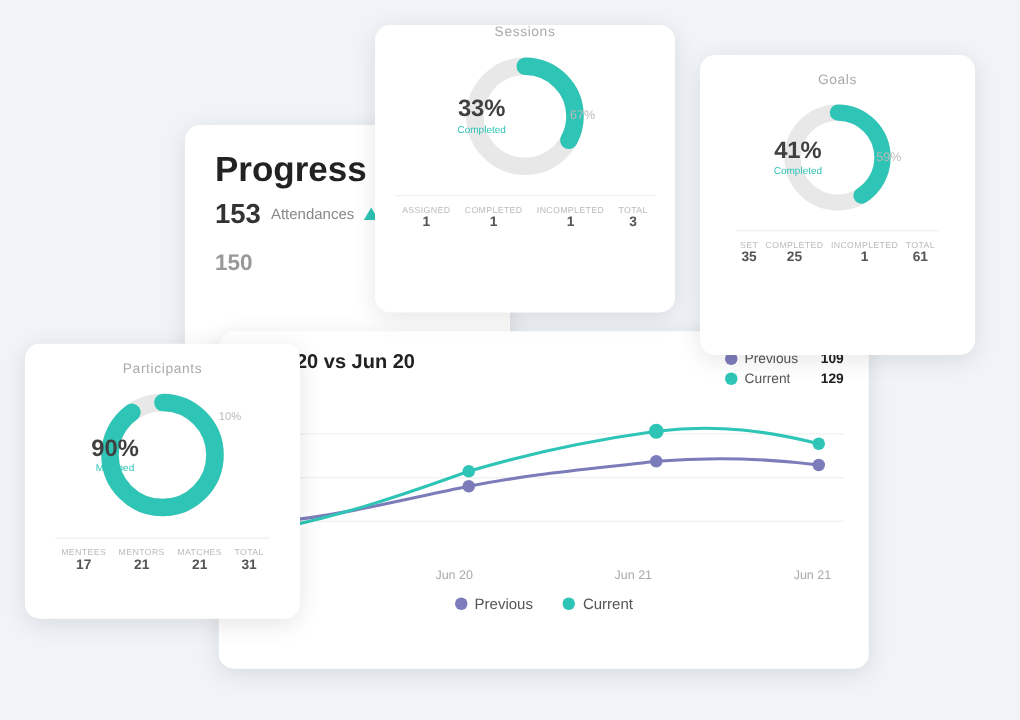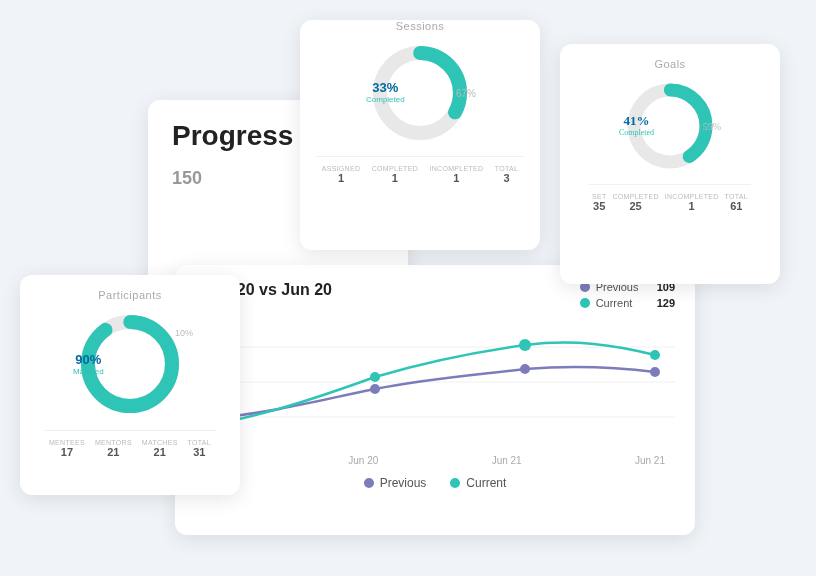--- a/index.html
+++ b/index.html
@@ -84,23 +84,23 @@
       display: flex;
       justify-content: center;
       align-items: center;
       margin: 0 auto;
     }
     .donut-label {
       position: absolute;
       text-align: center;
     }
     .donut-pct {
-      font-size: 13px;
+      font-size: 19px;
       font-weight: 700;
-      color: #0369a1;
+      color: #404040;
       line-height: 1.1;
     }
     .donut-sublabel {
       font-size: 8px;
       color: #2ec4b6;
     }
     .stats-row {
       display: flex;
       justify-content: space-around;
       margin-top: 8px;
@@ -233,20 +233,25 @@
       transform: translateY(-50%);
       font-size: 10px;
       color: #bbb;
     }
   </style>
 </head>
 <body>
 
 <div class="card card-progress">
   <h2>Progress</h2>
+  <div class="progress-attendance">
+    <span class="progress-number">153</span>
+    <span class="progress-label">Attendances</span>
+    <span class="arrow-up"></span>
+  </div>
   <div class="progress-sub">150</div>
 </div>
 
 <div class="card card-sessions">
   <div class="card-title">Sessions</div>
   <div class="donut-container" style="width:120px;height:110px;">
     <svg class="donut-svg" width="120" height="110">
 
       <circle cx="60" cy="55" r="40" fill="none" stroke="#e8e8e8" stroke-width="14"></circle>
 
@@ -273,21 +278,21 @@
     </div>
     <div class="stat-item">
       <div class="stat-label">TOTAL</div>
       <div class="stat-value">3</div>
     </div>
   </div>
 </div>
 
 <div class="card card-goals">
   <div class="card-title">Goals</div>
-  <div class="donut-container" style="width:110px;height:100px;font-family:Liberation Serif, serif;">
+  <div class="donut-container" style="width:110px;height:100px;">
     <svg class="donut-svg" width="110" height="100">
       <circle cx="55" cy="50" r="36" fill="none" stroke="#e8e8e8" stroke-width="13"></circle>
 
       <circle cx="55" cy="50" r="36" fill="none" stroke="#2ec4b6" stroke-width="13" stroke-dasharray="92.7 133.5" stroke-dashoffset="56.5" stroke-linecap="round"></circle>
     </svg>
     <div class="donut-label" style="left:4px; top:50%; transform:translateY(-50%);">
       <div class="donut-pct">41%</div>
       <div class="donut-sublabel">Completed</div>
     </div>
     <div class="donut-right-label">59%</div>

